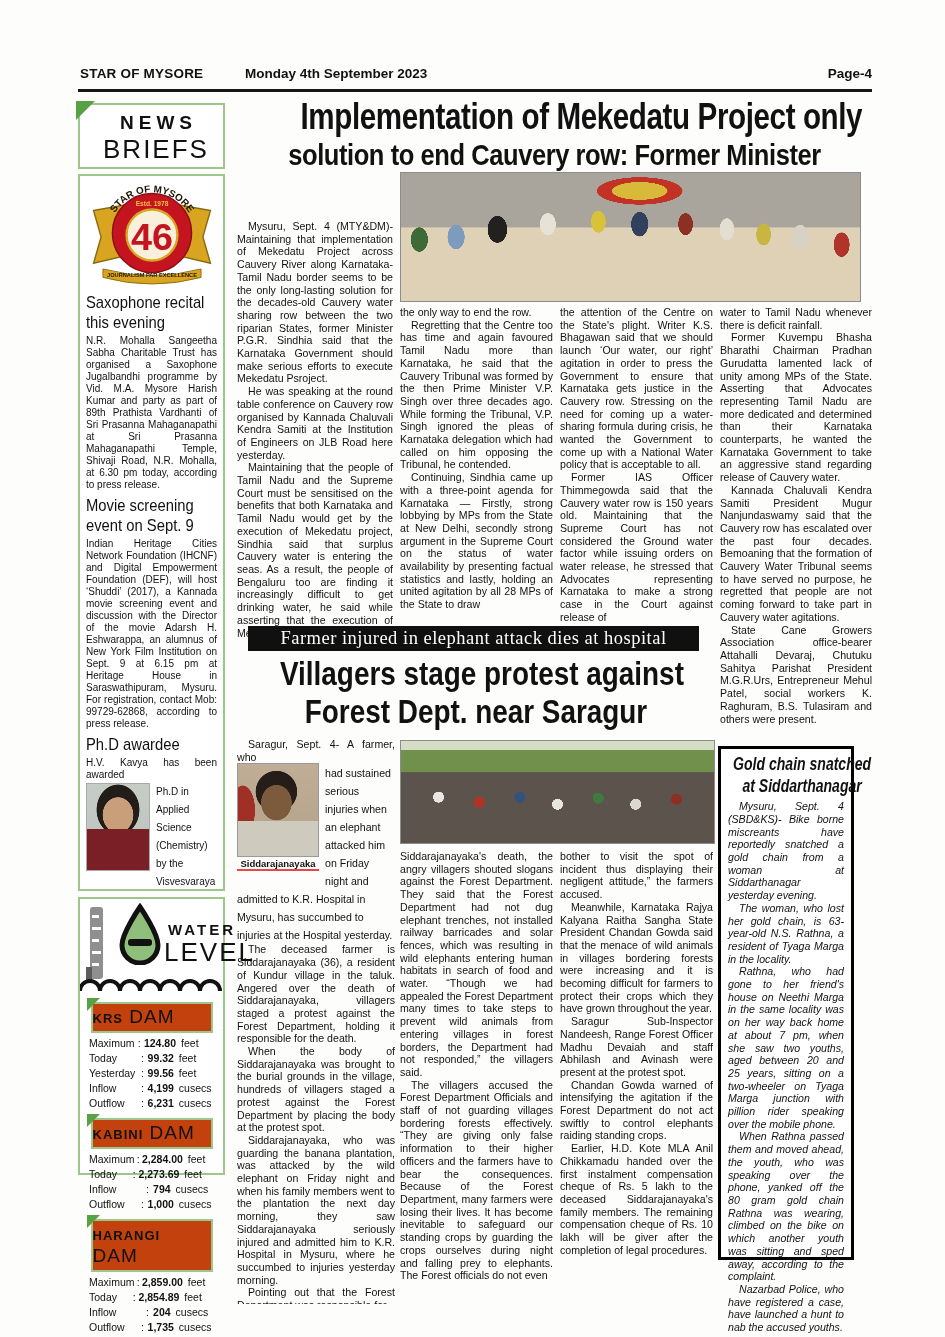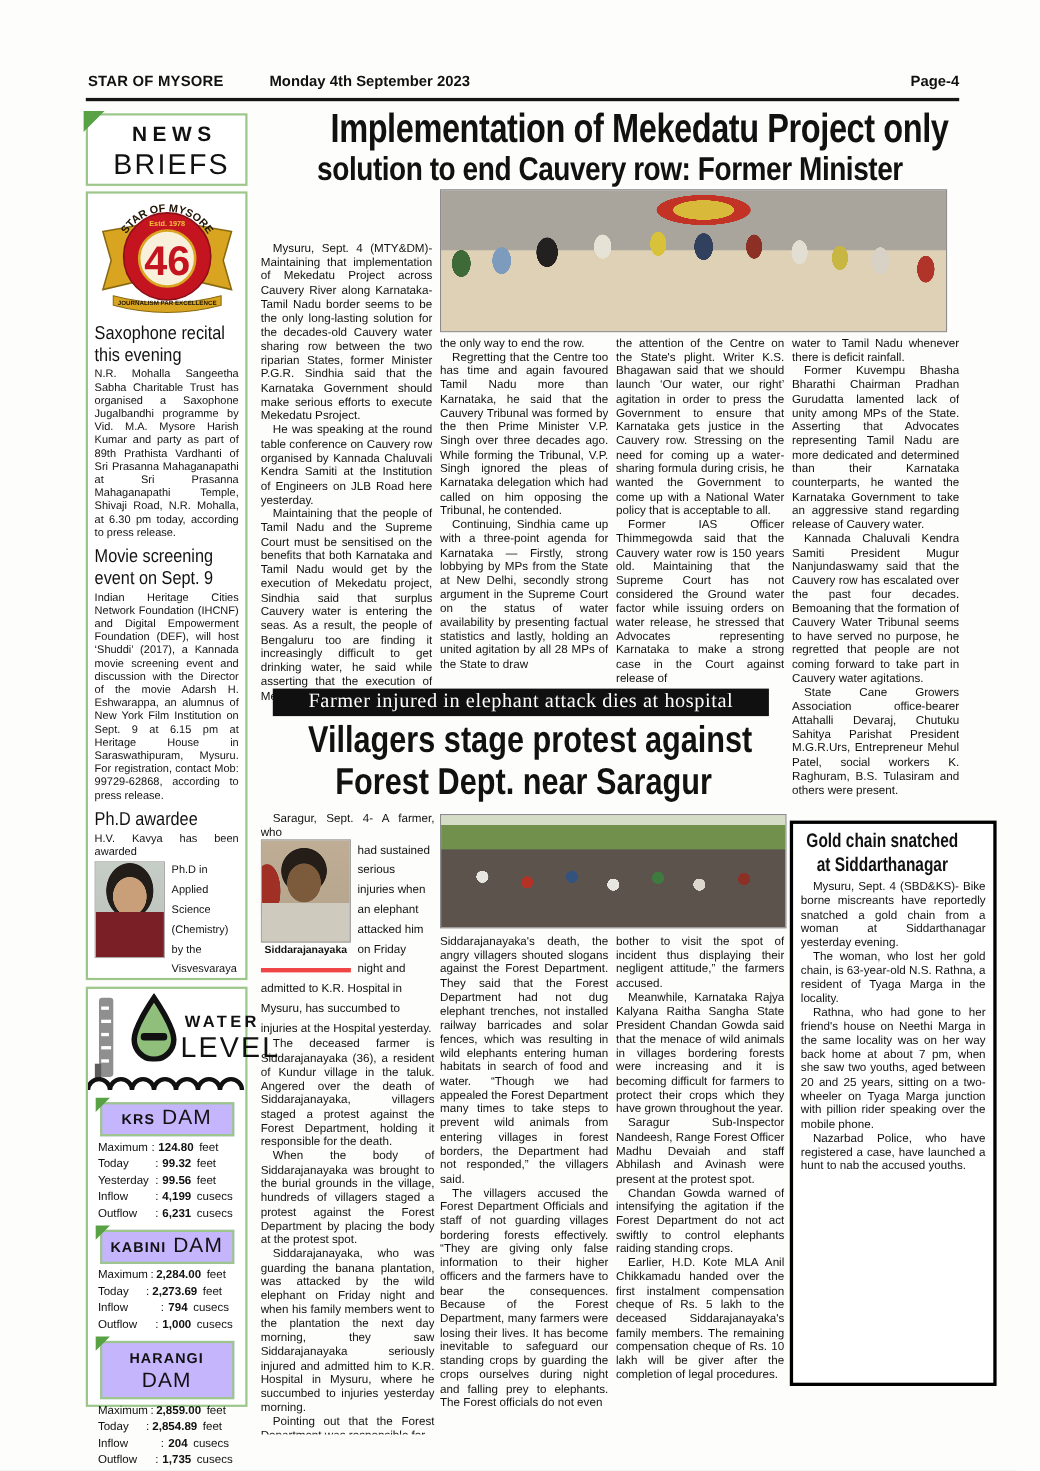--- a/index.html
+++ b/index.html
@@ -28,29 +28,29 @@
   .sb-p{margin:0;text-align:justify;font-size:10px;line-height:1.2;text-indent:9px;}
   .sb-p.ni{text-indent:0;}
   #som-badge{display:block;margin:2px auto 4px;}
   .kavya{float:left;width:62px;height:86px;margin:2px 6px 2px 0;border:1px solid #aaa;
      background:
        linear-gradient(180deg,transparent 0 52%, #7a1f26 52% 100%),
        radial-gradient(26px 30px at 50% 36%, #c99f79 0 58%, transparent 60%),
        radial-gradient(34px 40px at 50% 30%, #221d19 0 62%, transparent 64%),
        linear-gradient(#c6cdc7,#b9c1ba);}
   
-  #water-box{margin-top:6px;height:382px;box-sizing:border-box;padding-bottom:16px;}
+  #water-box{margin-top:6px;height:278px;box-sizing:border-box;padding-bottom:16px;}
   #wl-logo{position:relative;height:96px;}
   #wl-thermo{position:absolute;left:6px;top:6px;}
   #wl-drop{position:absolute;left:34px;top:4px;}
   #wl-word1{position:absolute;left:88px;top:22px;font-weight:bold;font-size:15px;letter-spacing:3px;}
   #wl-word2{position:absolute;left:84px;top:38px;font-size:26px;letter-spacing:2px;}
   #wl-waves{position:absolute;left:0;bottom:0;}
-  .dam-h{width:118px;margin:7px auto 3px;border:2px solid #9cc68a;position:relative;text-align:center;
-         padding:2px 0 3px;background:#c4b5fd;}
+  .dam-h{width:118px;margin:7px auto 3px;border:2px solid #9cc68a;position:relative;
+         padding:2px 0 3px;background:#c2410c;}
   .dam-h .db{font-weight:bold;font-size:13px;letter-spacing:1px;}
   .dam-h .dr{font-size:19px;letter-spacing:1px;}
   .drow{display:flex;padding:0 9px;font-size:10.5px;line-height:15px;}
   .dl{width:58px;}
   .dc{width:12px;text-align:center;}
   .dv{flex:1;text-align:center;font-weight:bold;}
   .du{width:42px;padding-left:5px;}
   
   #main{position:absolute;left:237px;top:98px;width:635px;height:1210px;}
   .squeeze{display:block;width:100%;white-space:nowrap;text-align:center;font-weight:bold;}
@@ -93,24 +93,24 @@
   #s2{left:163px;top:752px;width:153px;height:454px;}
   #s3{left:323px;top:752px;width:153px;height:454px;}
   .portrait{float:left;width:82px;margin:2px 6px 1px 0;}
   .portrait .img{width:80px;height:92px;border:1px solid #999;
     background:
       linear-gradient(180deg,transparent 0 62%, #cfcabe 62% 100%),
       radial-gradient(26px 30px at 48% 42%, #7c5a3c 0 58%, transparent 60%),
       radial-gradient(34px 34px at 48% 30%, #241d18 0 60%, transparent 62%),
       radial-gradient(20px 40px at 6% 50%, #a03026 0 60%, transparent 62%),
       linear-gradient(#bfae95,#b3a28a);}
-  .portrait figcaption{font-size:9.5px;font-weight:bold;text-align:center;border-bottom:4px solid #ef4444;padding:1px 0 11px;}
-  
-  #gold{position:absolute;left:481px;top:648px;width:188px;height:514px;border:3px solid #000;box-sizing:border-box;
-        padding:3px 7px;background:#fff;}
+  .portrait figcaption{font-size:9.5px;font-weight:bold;text-align:center;border-bottom:2px solid #ef4444;padding:1px 0 0;}
+  
+  #gold{position:absolute;left:481px;top:648px;width:136px;height:514px;border:3px solid #000;box-sizing:border-box;
+        padding:3px 7px;background:#fff;font-style:italic;}
   .gold-h{font-weight:bold;font-size:18px;line-height:1.2;width:190px;transform:scaleX(.78);transform-origin:left top;
           text-align:center;margin:2px 0 3px;}
   #gold .p{font-size:10.6px;}
   svg text{font-family:"Liberation Sans",sans-serif;}
 </style>
 </head>
 <body>
 
 <div id="page">
 
@@ -344,16 +344,17 @@
       <p class="p">Chandan Gowda warned of intensifying the agitation if the Forest Department do not act swiftly to control elephants raiding standing crops.</p>
       <p class="p">Earlier, H.D. Kote MLA Anil Chikkamadu handed over the first instalment compensation cheque of Rs. 5 lakh to the deceased Siddarajanayaka's family members. The remaining compensation cheque of Rs. 10 lakh will be giver after the completion of legal procedures.</p>
     </div>
 
     <div id="gold">
       <div class="gold-h">Gold chain snatched</div>
       <div class="gold-h" style="margin-top:-3px;">at Siddarthanagar</div>
       <p class="p">Mysuru, Sept. 4 (SBD&amp;KS)- Bike borne miscreants have reportedly snatched a gold chain from a woman at Siddarthanagar yesterday evening.</p>
       <p class="p">The woman, who lost her gold chain, is 63-year-old N.S. Rathna, a resident of Tyaga Marga in the locality.</p>
       <p class="p">Rathna, who had gone to her friend's house on Neethi Marga in the same locality was on her way back home at about 7 pm, when she saw two youths, aged between 20 and 25 years, sitting on a two-wheeler on Tyaga Marga junction with pillion rider speaking over the mobile phone.</p>
+      <p class="p">When Rathna passed them and moved ahead, the youth, who was speaking over the phone, yanked off the 80 gram gold chain Rathna was wearing, climbed on the bike on which another youth was sitting and sped away, according to the complaint.</p>
       <p class="p">Nazarbad Police, who have registered a case, have launched a hunt to nab the accused youths.</p>
     </div>
   </div>
 </div>
 
 </body></html>

